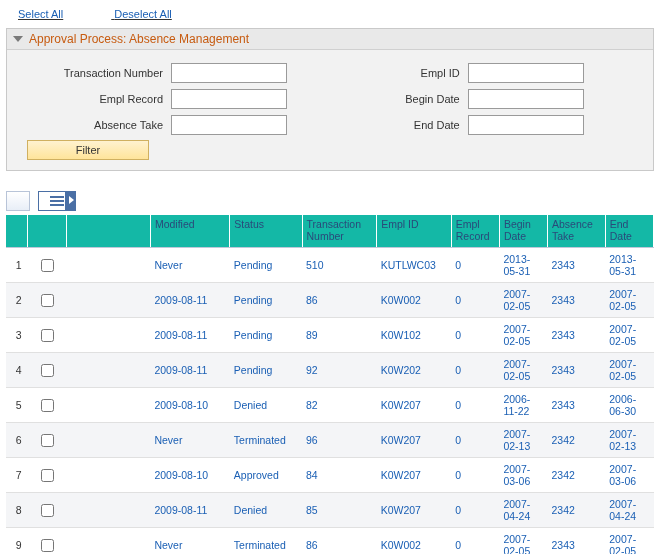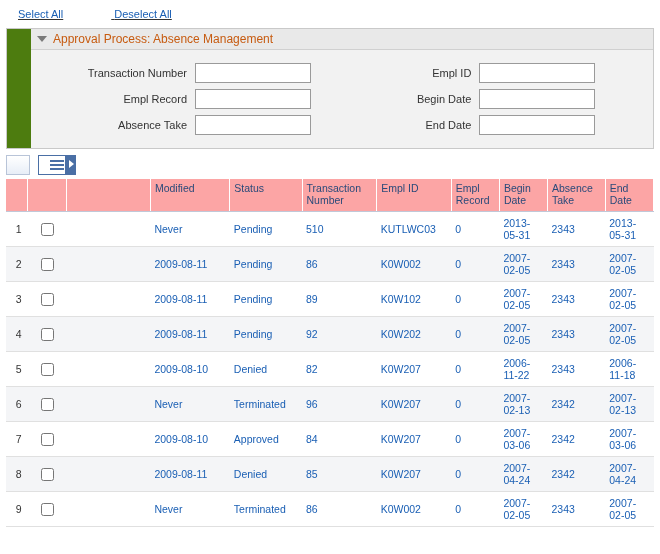--- a/index.html
+++ b/index.html
@@ -28,22 +28,21 @@
   .action-links a {
     color: #1a5fb4;
     text-decoration: none;
     margin-right: 48px;
     font-size: 11px;
     cursor: pointer;
   }
   .section-box {
     border: 1px solid #c9c9c9;
     background: #4d7c0f;
-    margin-bottom: 6px;
-    padding-left: 24px;
+    margin-bottom: 20px;
   }
   .section-header {
     background: #e9e9e9;
     padding: 3px 6px;
     display: flex;
     align-items: center;
     border-bottom: 1px solid #d0d0d0;
   }
   .disclosure {
     width: 0;
@@ -151,21 +150,21 @@
     border-bottom:4px solid transparent;
     border-left:5px solid #fff;
   }
 
   table.results {
     width: 100%;
     border-collapse: collapse;
     table-layout: fixed;
   }
   table.results th {
-    background: #fca5a5;
+    background: #14b8a6;
     color: #2a4a7a;
     font-weight: normal;
     text-align: left;
     font-size: 10.5px;
     padding: 3px 4px;
     border-bottom: 1px solid #c0c8d8;
     vertical-align: top;
     height: 26px;
     border-right: 1px solid #fff;
   }
@@ -240,20 +239,21 @@
         </tr>
         <tr>
           <td class="lbl">Absence Take</td>
           <td><input type="text" style=""></td>
           <td></td>
           <td class="lbl2">End Date</td>
           <td><input type="text" style=""></td>
         </tr>
       </tbody>
         </table>
+      <div class="filter-btn">Filter</div>
     </div>
   </div>
 
   <div class="toolbar">
     <div class="tool-box"></div>
     <div class="tool-icon">
       <div class="bars">
           <div></div>
           <div></div>
           <div></div>
@@ -348,21 +348,21 @@
           <td class="rownum">5</td>
           <td class="cb"><input type="checkbox" style=""></td>
           <td></td>
           <td>2009-08-10</td>
           <td>Denied</td>
           <td>82</td>
           <td>K0W207</td>
           <td>0</td>
           <td>2006-11-22</td>
           <td>2343</td>
-          <td>2006-11-18</td>
+          <td>2006-06-30</td>
         </tr>
         <tr>
           <td class="rownum">6</td>
           <td class="cb"><input type="checkbox" style=""></td>
           <td></td>
           <td>Never</td>
           <td>Terminated</td>
           <td>96</td>
           <td>K0W207</td>
           <td>0</td>

